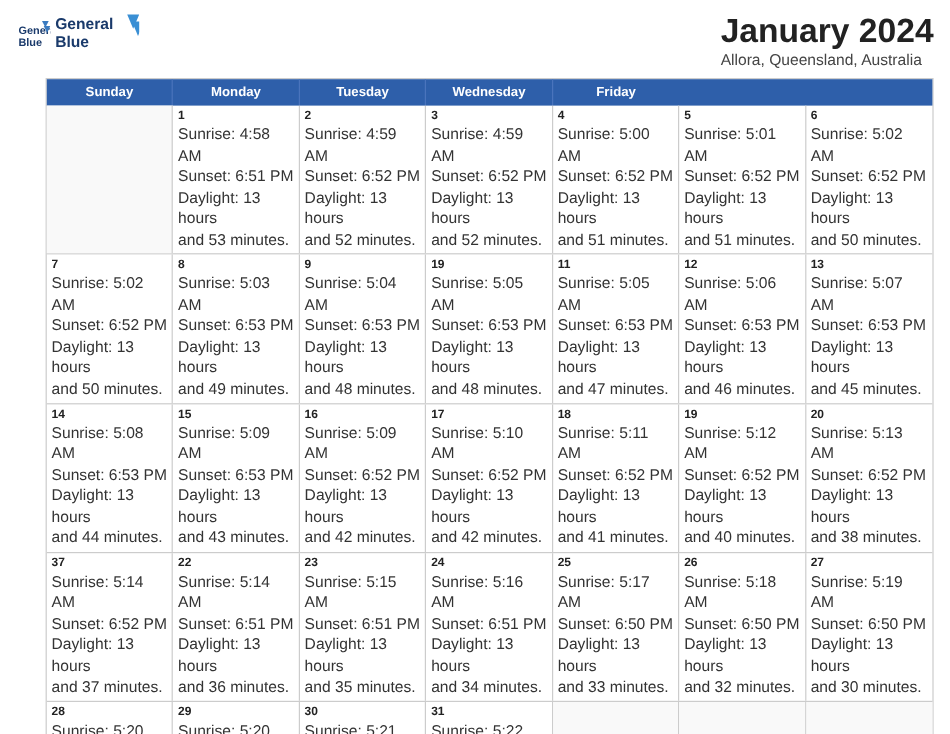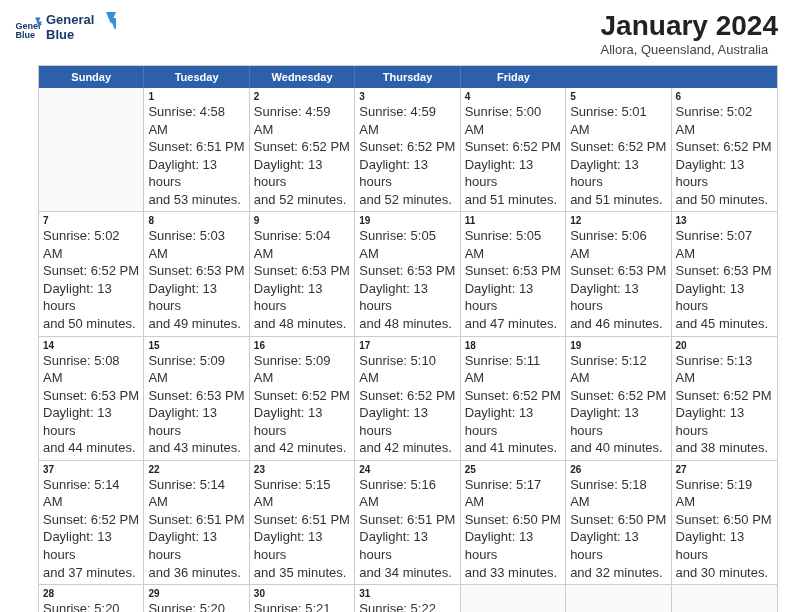--- a/index.html
+++ b/index.html
@@ -131,23 +131,23 @@
     </div>
     <div class="title-block">
       <div class="month-title">January 2024</div>
       <div class="subtitle">Allora, Queensland, Australia</div>
     </div>
   </div>
 
   <div class="calendar">
     <div class="cal-header-row">
     <div class="cal-header-cell">Sunday</div>
+        <div class="cal-header-cell">Monday</div>
         <div class="cal-header-cell">Tuesday</div>
         <div class="cal-header-cell">Wednesday</div>
-        <div class="cal-header-cell">Thursday</div>
         <div class="cal-header-cell">Friday</div>
       </div>
     <div class="cal-body">
     <div class="cal-row">
           <div class="cal-cell empty"></div>
           <div class="cal-cell">
             <span class="day-num">1</span>
             <div class="cell-text" style="white-space: pre-wrap;">Sunrise: 4:58 AM
 Sunset: 6:51 PM
 Daylight: 13 hours

